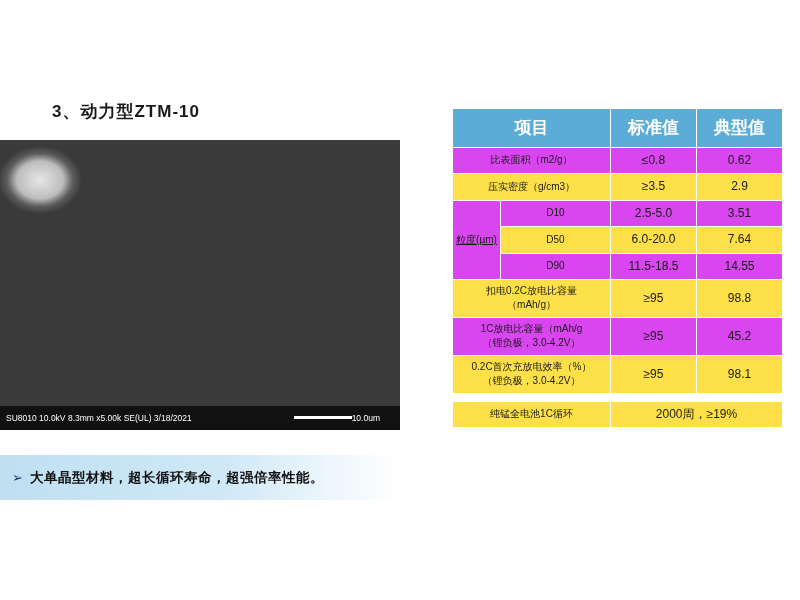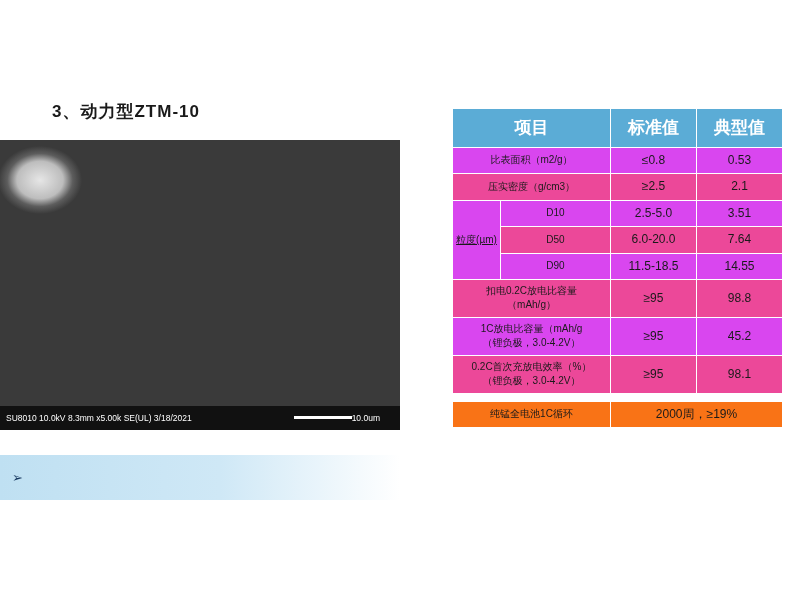--- a/index.html
+++ b/index.html
@@ -141,25 +141,25 @@
     line-height: 1.45;
   }
   .spec-table thead th {
     background: #5bacd6;
     color: #ffffff;
     font-size: 17px;
     font-weight: bold;
     height: 30px;
   }
   .spec-table tbody tr.odd td { background: #d946ef; }
-  .spec-table tbody tr.even td { background: #ec4899; }
+  .spec-table tbody tr.even td { background: #fde047; }
   .spec-table td.label { font-size: 10px; }
   .spec-table td.vcell { font-size: 12px; }
   .spec-table td.group { background: #ecf5fb; text-decoration: underline; }
-  .spec-table tr.r-last td { background: #f97316; }
+  .spec-table tr.r-last td { background: #fde047; }
   .spacer-row td {
     background: #ffffff !important;
     border: none !important;
     height: 7px;
     padding: 0;
   }
   .two-line { line-height: 1.5; }
 </style>
 </head>
 <body>
@@ -172,20 +172,21 @@
     <span>SU8010 10.0kV 8.3mm x5.00k SE(UL) 3/18/2021</span>
     <span class="scale">
       <span class="line"></span>
       <span>10.0um</span>
     </span>
   </div>
 </div>
 
 <div class="bullet-banner">
   <span class="bullet-arrow">➢</span>
+  <span class="bullet-text">大单晶型材料，超长循环寿命，超强倍率性能。</span>
 </div>
 
 <table class="spec-table">
   <colgroup>
     <col class="c1">
       <col class="c2">
       <col class="c3">
       <col class="c4">
   </colgroup>
   <thead>
@@ -193,27 +194,27 @@
       <th colspan="2">项目</th>
       <th>标准值</th>
       <th>典型值</th>
     </tr>
   </thead>
   <tbody>
 
     <tr class="odd">
       <td class="label" colspan="2">比表面积（m2/g）</td>
       <td class="vcell">≤0.8</td>
-      <td class="vcell">0.53</td>
+      <td class="vcell">0.62</td>
     </tr>
 
     <tr class="even">
       <td class="label" colspan="2">压实密度（g/cm3）</td>
-      <td class="vcell">≥2.5</td>
-      <td class="vcell">2.1</td>
+      <td class="vcell">≥3.5</td>
+      <td class="vcell">2.9</td>
     </tr>
 
     <tr class="odd">
       <td class="group" rowspan="3">粒度(µm)</td>
       <td class="label">D10</td>
       <td class="vcell">2.5-5.0</td>
       <td class="vcell">3.51</td>
     </tr>
 
     <tr class="even">

